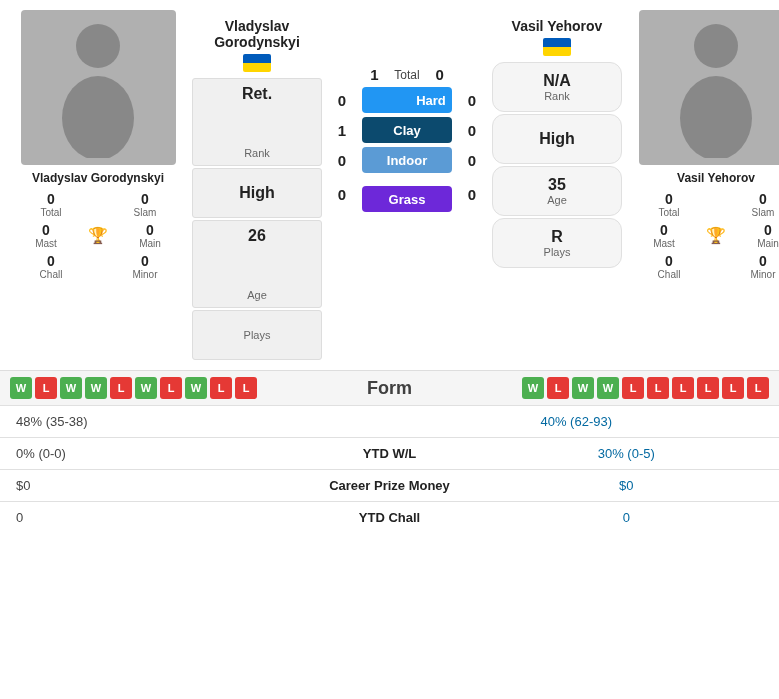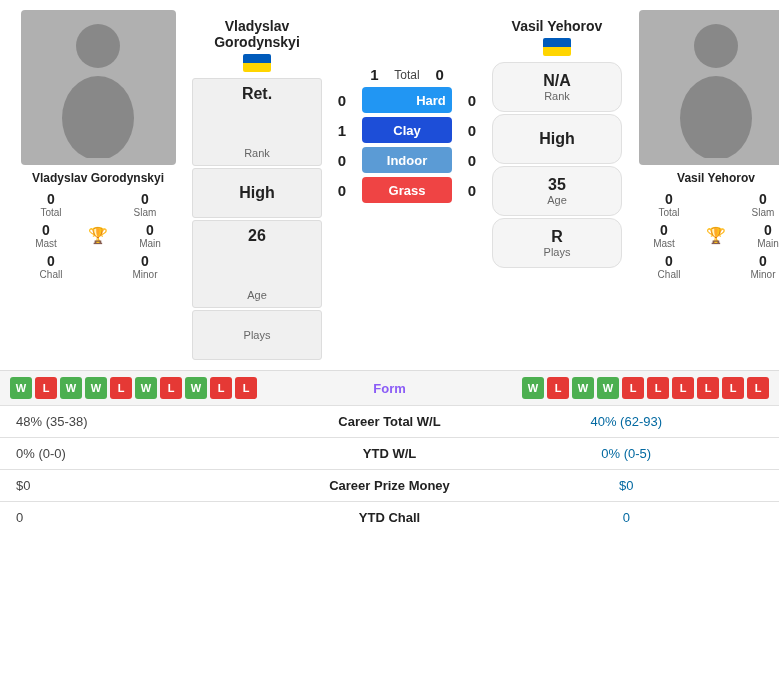--- a/index.html
+++ b/index.html
@@ -189,23 +189,23 @@
       color: #fff;
       font-size: 13px;
       font-weight: bold;
       display: flex;
       align-items: center;
       justify-content: center;
       cursor: default;
     }
 
     .surface-hard { background: #2196F3; padding-left: 48px; }
-    .surface-clay { background: #1d4ed8; }
+    .surface-clay { background: #0c4a6e; }
     .surface-indoor { background: #5B9BD5; }
-    .surface-grass { background: #ef4444; }
+    .surface-grass { background: #6d28d9; margin-top: 9px; }
 
     .score-label {
       font-size: 12px;
       color: #444;
     }
 
     
     .right-card {
       width: 130px;
       flex-shrink: 0;
@@ -271,23 +271,23 @@
       justify-content: center;
       font-size: 11px;
       font-weight: bold;
       color: #fff;
     }
 
     .form-badge.w { background: #4CAF50; }
     .form-badge.l { background: #e53935; }
 
     .form-label {
-      font-size: 13px;
-      font-weight: bold;
-      color: #8b5cf6;
+      font-size: 18px;
+      font-weight: bold;
+      color: #404040;
       text-align: center;
     }
 
     
     .stats-table {
       width: 100%;
     }
 
     .stats-row {
       display: flex;
@@ -521,27 +521,26 @@
         <div class="form-badge l">L</div>
         <div class="form-badge l">L</div>
         <div class="form-badge l">L</div>
         <div class="form-badge l">L</div>
       </div>
   </div>
 
   <div class="stats-table">
     <div class="stats-row">
       <span class="stats-cell-left">48% (35-38)</span>
-      <span class="stats-cell-center">Career Total W/L</span>
       <span class="stats-cell-right">40% (62-93)</span>
     </div>
     <div class="stats-row" style="background:#fff;">
       <span class="stats-cell-left">0% (0-0)</span>
       <span class="stats-cell-center">YTD W/L</span>
-      <span class="stats-cell-right">0% (0-5)</span>
+      <span class="stats-cell-right">30% (0-5)</span>
     </div>
     <div class="stats-row">
       <span class="stats-cell-left">$0</span>
       <span class="stats-cell-center">Career Prize Money</span>
       <span class="stats-cell-right">$0</span>
     </div>
     <div class="stats-row" style="background:#fff;">
       <span class="stats-cell-left">0</span>
       <span class="stats-cell-center">YTD Chall</span>
       <span class="stats-cell-right">0</span>

